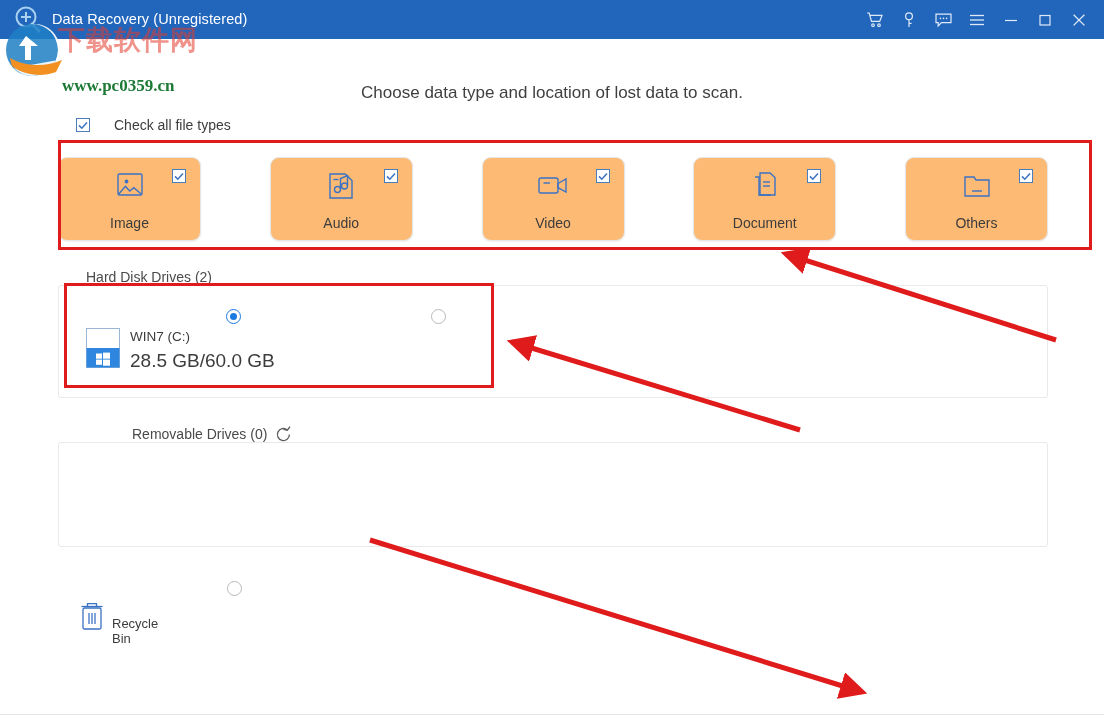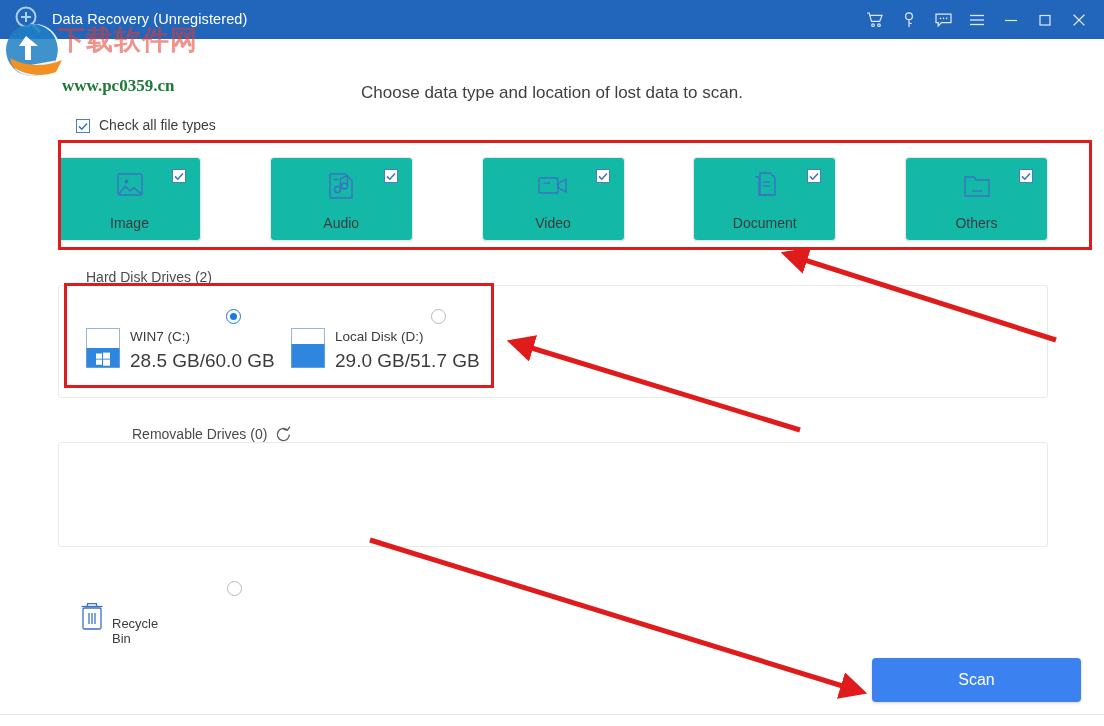--- a/index.html
+++ b/index.html
@@ -52,37 +52,37 @@
   }
 
   
   .heading{
     position:absolute;left:0;top:83px;width:1104px;text-align:center;
     font-size:17px;color:#3f3f3f;
   }
 
   
   .checkall{
-    position:absolute;left:76px;top:117px;display:flex;align-items:flex-end;gap:9px;
+    position:absolute;left:76px;top:117px;display:flex;align-items:center;gap:24px;
   }
   .cbox{
     width:14px;height:14px;border:1px solid #4a7ebb;background:#fff;
     display:flex;align-items:center;justify-content:center;box-sizing:border-box;
   }
   .cbox svg{display:block;}
   .checkall-label{font-size:14px;color:#3c3c3c;}
 
   
   .cards{
     position:absolute;left:58px;top:157px;width:990px;height:84px;
     display:flex;justify-content:space-between;
   }
   .card{
-    width:143px;height:84px;background:#14b8a6;
-    border:1px solid #e6e6e6;border-radius:4px;
+    width:143px;height:84px;background:#fdba74;
+    border:1px solid #e6e6e6;border-radius:9px;
     box-shadow:0 1px 2px rgba(0,0,0,.07);
     position:relative;box-sizing:border-box;
   }
   .card-cb{position:absolute;right:14px;top:11px;}
   .card-icon{
     position:absolute;left:0;right:0;top:13px;display:flex;justify-content:center;
     color:#3b72c4;
   }
   .card-label{
     position:absolute;left:0;right:0;bottom:9px;text-align:center;
@@ -329,30 +329,20 @@
           <rect x="10" y="31.6" width="6" height="5.2"></rect>
           <rect x="17" y="31.6" width="7" height="6.1"></rect>
         </g>
       </svg>
     </span>
     <span class="drive-name">WIN7 (C:)</span>
     <span class="drive-size">28.5 GB/60.0 GB</span>
   </div>
   <span class="radio on" style="left:226px;top:309px;"></span>
 
-  <div class="drive" style="left:291px;top:310px;width:180px;">
-    <span class="drive-icon">
-      <svg width="34" height="40" viewBox="0 0 34 40">
-        <rect x="0.5" y="0.5" width="33" height="39" fill="#ffffff" stroke="#9ab6d6"></rect>
-        <rect x="0.5" y="16" width="33" height="23.5" fill="#2e86de"></rect>
-      </svg>
-    </span>
-    <span class="drive-name">Local Disk (D:)</span>
-    <span class="drive-size">29.0 GB/51.7 GB</span>
-  </div>
   <span class="radio" style="left:431px;top:309px;"></span>
 
   <div class="panel" id="rem-panel"></div>
   <div class="panel-legend" id="rem-legend">Removable Drives (0)</div>
   <div class="refresh-icon">
     <svg width="19" height="19" viewBox="0 0 19 19" fill="none" stroke="#5b5b5b" stroke-width="1.3">
       <path d="M15.4 9.5a6 6 0 1 1-2.2-4.6"></path>
       <polyline points="16,1.6 13.4,5.2 9.6,4.4"></polyline>
     </svg>
   </div>
@@ -365,21 +355,20 @@
         <path d="M9.5 6.5V3.6h9v2.9"></path>
         <line x1="11" y1="13" x2="11" y2="24"></line>
         <line x1="14" y1="13" x2="14" y2="24"></line>
         <line x1="17" y1="13" x2="17" y2="24"></line>
       </svg>
     </span>
     <span class="recycle-label">Recycle Bin</span>
   </div>
   <span class="radio" style="left:227px;top:581px;"></span>
 
-  <button class="scan-btn">Scan</button>
   <div class="bottom-rule"></div>
 
   <div class="anno-box" id="anno-box-types"></div>
   <div class="anno-box" id="anno-box-drives"></div>
 
   <svg class="anno-svg">
     <defs>
       <marker id="ah" markerWidth="5.5" markerHeight="5.5" refX="4.4" refY="2.75" orient="auto">
         <polygon points="0,0 5.5,2.75 0,5.5" fill="#e01b1b"></polygon>
       </marker>

